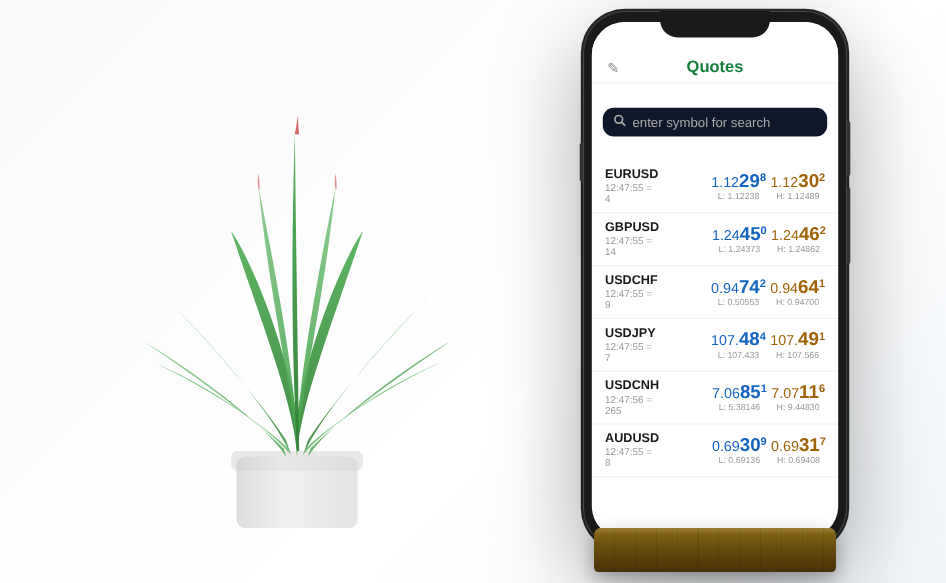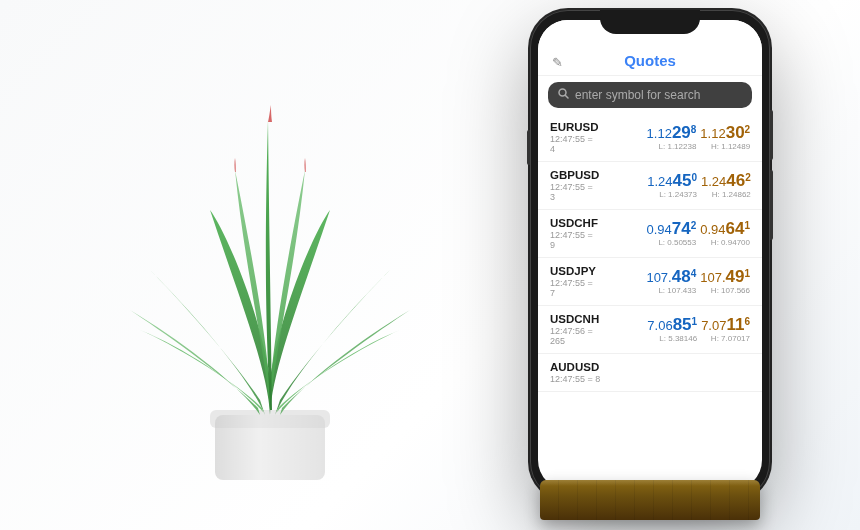--- a/index.html
+++ b/index.html
@@ -102,35 +102,35 @@
       padding: 4px 16px 6px;
       display: flex;
       align-items: center;
       justify-content: center;
       position: relative;
       border-bottom: 1px solid #f0f0f0;
     }
     .phone-header-title {
       font-size: 15px;
       font-weight: 600;
-      color: #3b82f6;
+      color: #15803d;
     }
     .phone-edit-icon {
       position: absolute;
       left: 14px;
       top: 50%;
       transform: translateY(-50%);
       color: #888;
       font-size: 13px;
     }
 
     
     .phone-search {
-      margin: 6px 10px;
-      background: #404040;
+      margin: 22px 10px;
+      background: #0f172a;
       border-radius: 10px;
       padding: 6px 10px;
       display: flex;
       align-items: flex-end;
       gap: 6px;
     }
     .search-icon-svg {
       color: #aaa;
       font-size: 12px;
       flex-shrink: 0;
@@ -165,21 +165,21 @@
       font-size: 9px;
       color: #999;
       margin-top: 1px;
     }
     .quote-prices {
       display: flex;
       gap: 4px;
       align-items: flex-start;
     }
     .price-col {
-      text-align: right;
+      text-align: center;
     }
     .price-main {
       font-size: 13px;
       font-weight: 500;
       line-height: 1;
     }
     .price-main .big {
       font-size: 17px;
       font-weight: 700;
     }
@@ -359,21 +359,21 @@
         <div class="price-main price-red">
           1.12<span class="big">30</span><span class="sup">2</span>
         </div>
         <div class="price-low">H: 1.12489</div>
       </div>
     </div>
   </div>
           <div class="quote-row">
     <div class="quote-left">
       <div class="quote-symbol">GBPUSD</div>
-      <div class="quote-time">12:47:55 = 3</div>
+      <div class="quote-time">12:47:55 = 14</div>
     </div>
     <div class="quote-prices">
       <div class="price-col">
         <div class="price-main price-blue">
           1.24<span class="big">45</span><span class="sup">0</span>
         </div>
         <div class="price-low">L: 1.24373</div>
       </div>
       <div class="price-col">
         <div class="price-main price-red">
@@ -432,28 +432,42 @@
       <div class="price-col">
         <div class="price-main price-blue">
           7.06<span class="big">85</span><span class="sup">1</span>
         </div>
         <div class="price-low">L: 5.38146</div>
       </div>
       <div class="price-col">
         <div class="price-main price-red">
           7.07<span class="big">11</span><span class="sup">6</span>
         </div>
-        <div class="price-low">H: 7.07017</div>
+        <div class="price-low">H: 9.44830</div>
       </div>
     </div>
   </div>
           <div class="quote-row">
     <div class="quote-left">
       <div class="quote-symbol">AUDUSD</div>
       <div class="quote-time">12:47:55 = 8</div>
     </div>
+    <div class="quote-prices">
+      <div class="price-col">
+        <div class="price-main price-blue">
+          0.69<span class="big">30</span><span class="sup">9</span>
+        </div>
+        <div class="price-low">L: 0.69136</div>
+      </div>
+      <div class="price-col">
+        <div class="price-main price-red">
+          0.69<span class="big">31</span><span class="sup">7</span>
+        </div>
+        <div class="price-low">H: 0.69408</div>
+      </div>
+    </div>
   </div>
         </div>
     </div>
   </div>
 
   <div class="wood-stand"></div>
 </div>
 
 </body></html>

